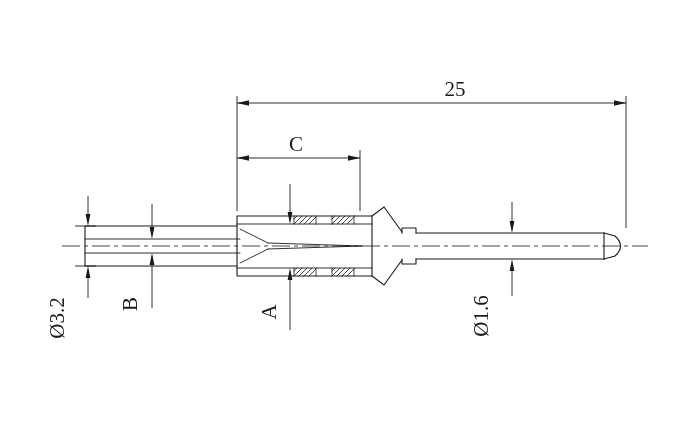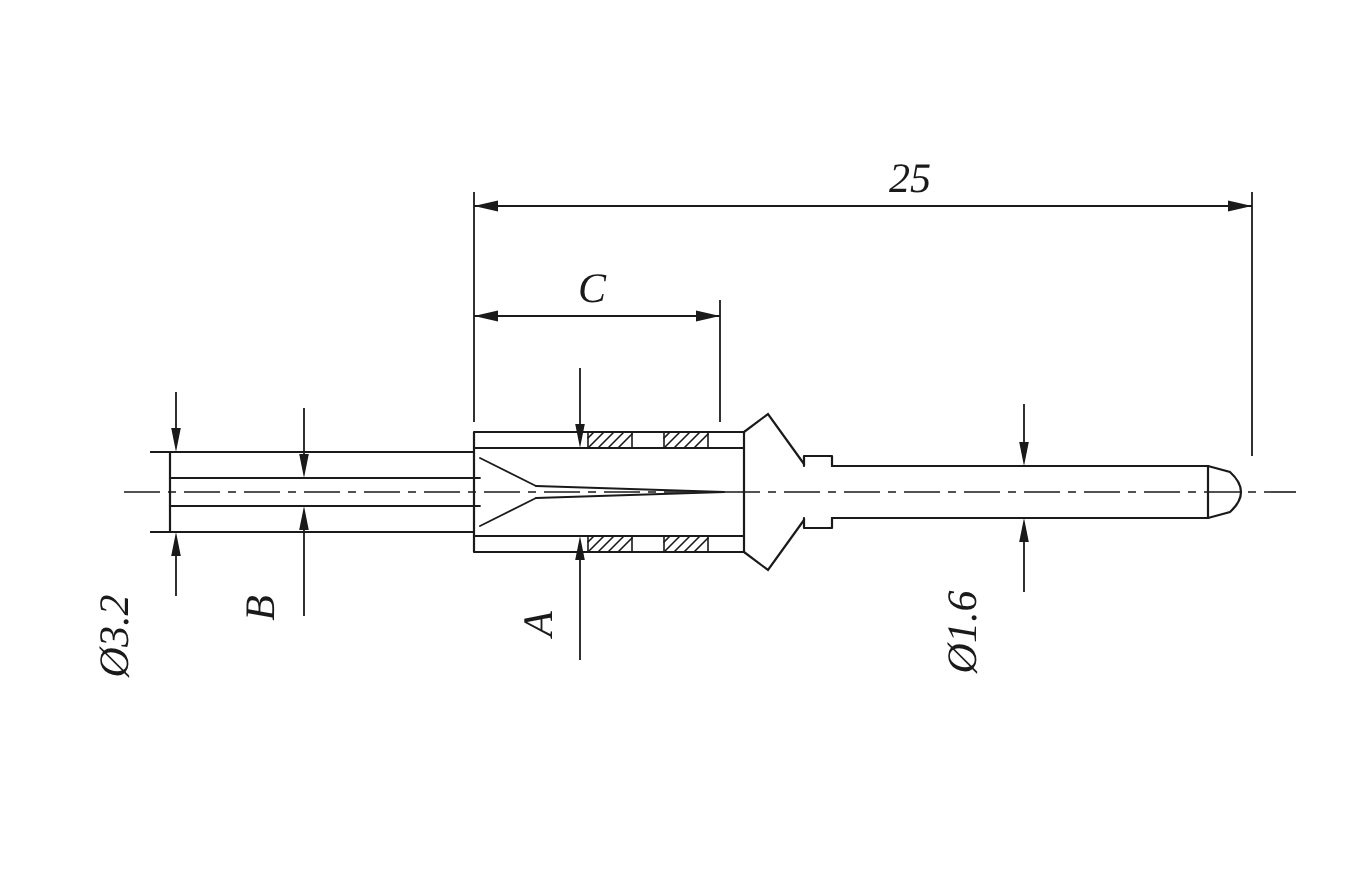--- a/index.html
+++ b/index.html
@@ -1,16 +1,16 @@
 <!DOCTYPE html>
 <html><head>
 <meta charset="utf-8">
 <style>
   html,body{margin:0;padding:0;background:#ffffff;}
-  .canvas{width:680px;height:440px;background:#ffffff;position:relative;overflow:hidden;font-style:italic;}
+  .canvas{width:680px;height:440px;background:#ffffff;position:relative;overflow:hidden;}
   svg{display:block;}
   svg text{
     font-family:"Liberation Serif","DejaVu Serif",serif;
     font-size:21px;
     fill:#1a1a1a;
   }
 </style>
 </head>
 <body>
 

